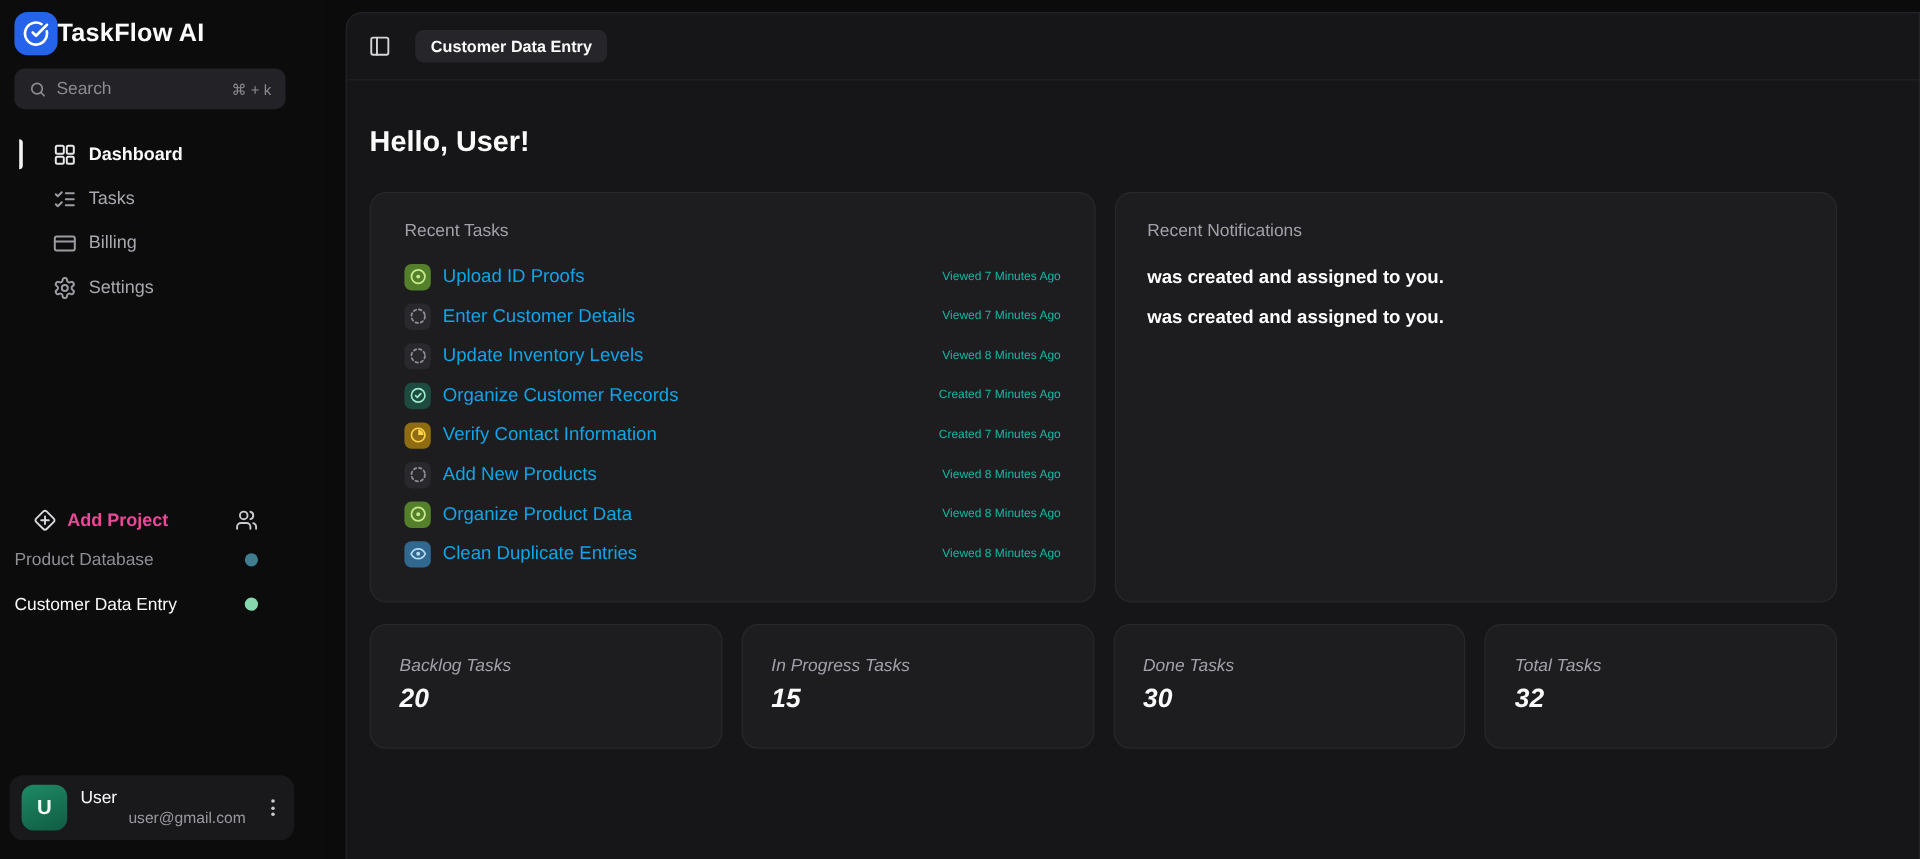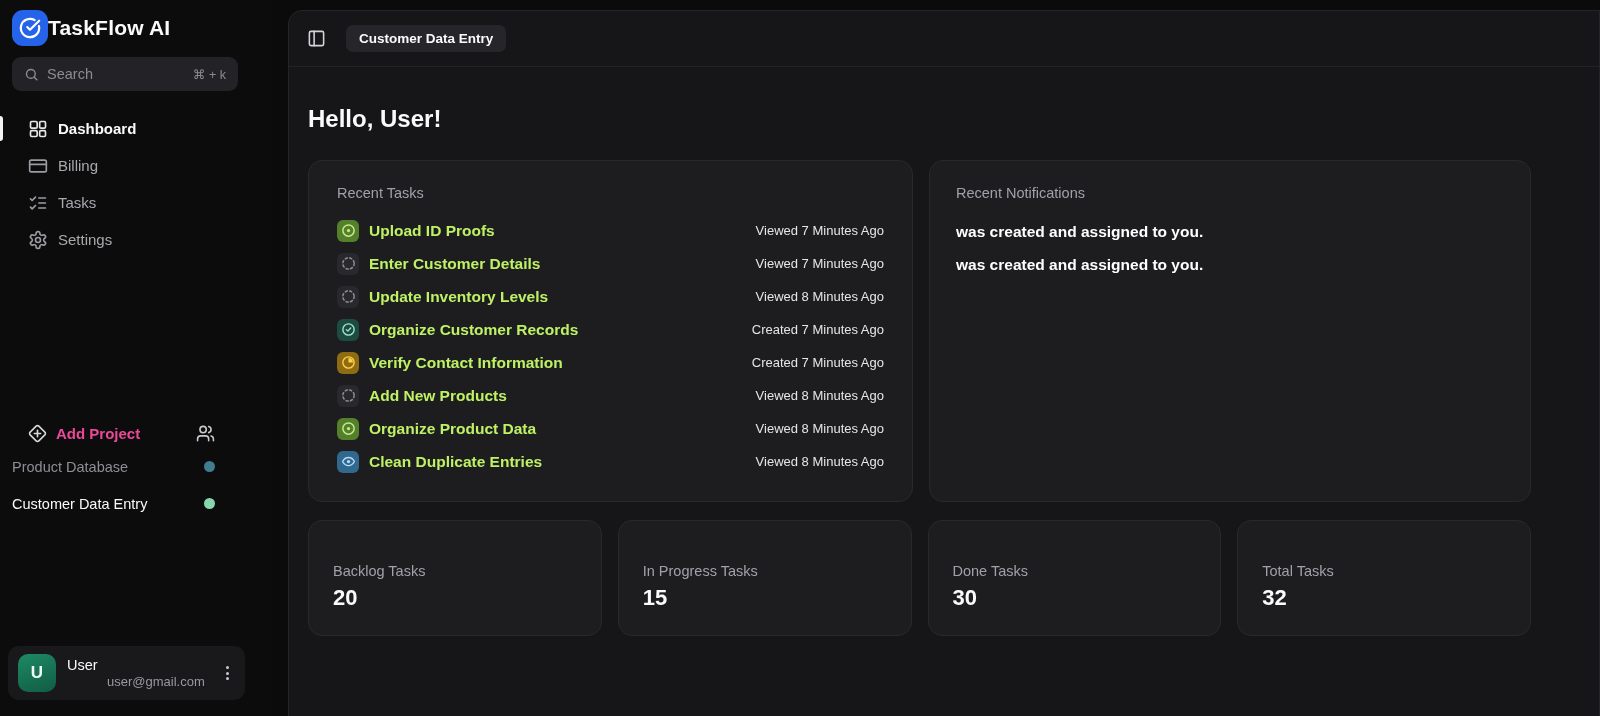--- a/index.html
+++ b/index.html
@@ -16,21 +16,21 @@
   .logo-box { width:36px; height:36px; border-radius:11px; background:#2563eb; display:flex; align-items:center; justify-content:center; }
   .logo-title { font-size:21px; font-weight:bold; color:#fafafa; letter-spacing:.2px; }
 
   .search-wrap { position:absolute; left:12px; top:57px; width:226px; height:34px;
     background:#232327; border-radius:9px; display:flex; align-items:center; padding:0 12px; gap:8px; }
   .search-wrap input { flex:1; background:transparent; border:none; outline:none;
     color:#d4d4d8; font-size:14.5px; font-family:inherit; min-width:0; }
   .search-wrap input::placeholder { color:#8b8b92; }
   .kbd-hint { font-size:12.5px; color:#8b8b92; white-space:nowrap; }
 
-  .nav { position:absolute; left:0; top:110px; width:272px; }
+  .nav { position:absolute; left:16px; top:110px; width:272px; }
   .nav-item { position:relative; display:flex; align-items:center; gap:10px;
     height:37px; padding-left:28px; color:#a8a8ae; font-size:15px; cursor:pointer; }
   .nav-item .nv-ic { width:20px; height:20px; color:#9b9ba1; }
   .nav-item.active { color:#fafafa; font-weight:bold; }
   .nav-item.active .nv-ic { color:#e7e7ea; }
   .nav-item.active::before { content:""; position:absolute; left:0; top:6px; width:3px; height:25px;
     background:#f4f4f5; border-radius:0 3px 3px 0; }
   .nav-badge { position:absolute; right:48px; font-size:13px; color:#a1a1aa; }
 
   .projects { position:absolute; left:0; top:418px; width:272px; }
@@ -76,28 +76,28 @@
   .task-list { margin-top:13px; }
   .task-row { display:flex; align-items:center; height:33px; gap:10px; cursor:pointer; }
   .task-ic { width:22px; height:22px; border-radius:6px; flex:0 0 auto;
     display:flex; align-items:center; justify-content:center; }
   .task-ic svg { width:15px; height:15px; }
   .s-disc   { background:#55802b; color:#c6e98b; }
   .s-dashed { background:#29292d; color:#8e8e95; }
   .s-check  { background:#1e4b40; color:#9fe8cb; }
   .s-pie    { background:#8f6c12; color:#fcd34d; }
   .s-eye    { background:#30688f; color:#b7dcf5; }
-  .task-label { font-size:15.5px; font-weight:700; color:#bef264; flex:1; }
-  .task-meta { font-size:13px; color:#e5e5e5; }
+  .task-label { font-size:15.5px; font-weight:400; color:#0ea5e9; flex:1; }
+  .task-meta { font-size:10px; color:#14b8a6; }
 
   .notif-list { margin-top:14px; }
   .notif-item { height:33px; display:flex; align-items:center; font-size:15.5px; color:#ffffff;font-weight:bold; }
 
   .stats-row { display:flex; gap:16px; margin-top:18px; }
-  .stat-card { flex:1; height:116px; padding:42px 24px; }
+  .stat-card { flex:1; height:104px; padding:26px 24px;font-style:italic; }
   .stat-label { font-size:14.5px; color:#a1a1aa; }
   .stat-value { margin-top:6px; font-size:22px; font-weight:bold; color:#fafafa; }
 </style>
 </head>
 <body>
 
 <aside class="sidebar">
 
   <div class="logo-row">
     <div class="logo-box">
@@ -123,34 +123,34 @@
       <svg class="nv-ic" viewBox="0 0 24 24" fill="none" stroke="currentColor" stroke-width="2" stroke-linecap="round" stroke-linejoin="round">
         <rect x="3" y="3" width="8" height="8" rx="1.5"></rect>
           <rect x="14" y="3" width="7" height="8" rx="1.5"></rect>
         <rect x="3" y="14" width="8" height="7" rx="1.5"></rect>
           <rect x="14" y="14" width="7" height="7" rx="1.5"></rect>
       </svg>
       <span>Dashboard</span>
     </div>
     <div class="nav-item">
       <svg class="nv-ic" viewBox="0 0 24 24" fill="none" stroke="currentColor" stroke-width="2" stroke-linecap="round" stroke-linejoin="round">
-        <rect x="2" y="5" width="20" height="14" rx="2"></rect>
-          <line x1="2" y1="10" x2="22" y2="10"></line>
-      </svg>
-      <span>Billing</span>
-    </div>
-    <div class="nav-item">
-      <svg class="nv-ic" viewBox="0 0 24 24" fill="none" stroke="currentColor" stroke-width="2" stroke-linecap="round" stroke-linejoin="round">
         <path d="m3 7 2 2 4-4"></path>
           <path d="m3 17 2 2 4-4"></path>
           <line x1="13" y1="6" x2="21" y2="6"></line>
           <line x1="13" y1="12" x2="21" y2="12"></line>
           <line x1="13" y1="18" x2="21" y2="18"></line>
       </svg>
       <span>Tasks</span>
+    </div>
+    <div class="nav-item">
+      <svg class="nv-ic" viewBox="0 0 24 24" fill="none" stroke="currentColor" stroke-width="2" stroke-linecap="round" stroke-linejoin="round">
+        <rect x="2" y="5" width="20" height="14" rx="2"></rect>
+          <line x1="2" y1="10" x2="22" y2="10"></line>
+      </svg>
+      <span>Billing</span>
     </div>
     <div class="nav-item">
       <svg class="nv-ic" viewBox="0 0 24 24" fill="none" stroke="currentColor" stroke-width="2" stroke-linecap="round" stroke-linejoin="round">
         <path d="M12.22 2h-.44a2 2 0 0 0-2 2v.18a2 2 0 0 1-1 1.73l-.43.25a2 2 0 0 1-2 0l-.15-.08a2 2 0 0 0-2.73.73l-.22.38a2 2 0 0 0 .73 2.73l.15.1a2 2 0 0 1 1 1.72v.51a2 2 0 0 1-1 1.74l-.15.09a2 2 0 0 0-.73 2.73l.22.38a2 2 0 0 0 2.73.73l.15-.08a2 2 0 0 1 2 0l.43.25a2 2 0 0 1 1 1.73V20a2 2 0 0 0 2 2h.44a2 2 0 0 0 2-2v-.18a2 2 0 0 1 1-1.73l.43-.25a2 2 0 0 1 2 0l.15.08a2 2 0 0 0 2.73-.73l.22-.39a2 2 0 0 0-.73-2.73l-.15-.08a2 2 0 0 1-1-1.74v-.5a2 2 0 0 1 1-1.74l.15-.09a2 2 0 0 0 .73-2.73l-.22-.38a2 2 0 0 0-2.73-.73l-.15.08a2 2 0 0 1-2 0l-.43-.25a2 2 0 0 1-1-1.73V4a2 2 0 0 0-2-2z"></path>
           <circle cx="12" cy="12" r="3"></circle>
       </svg>
       <span>Settings</span>
     </div>
   </nav>
 

